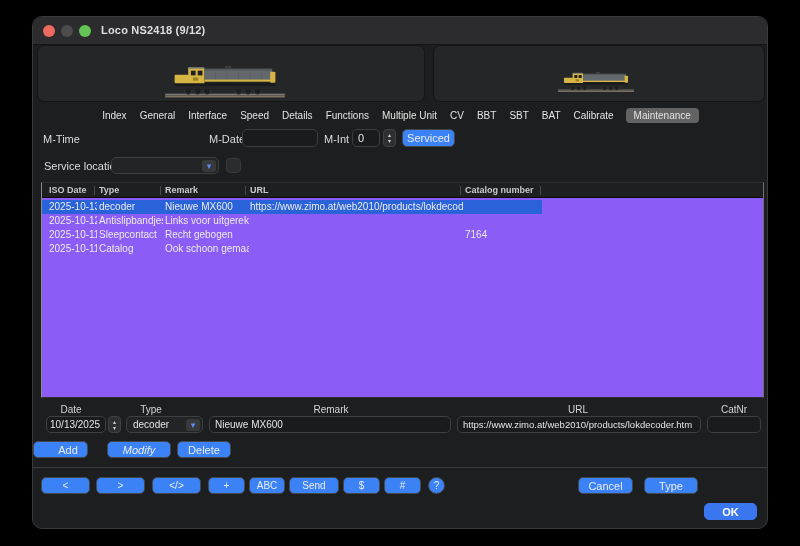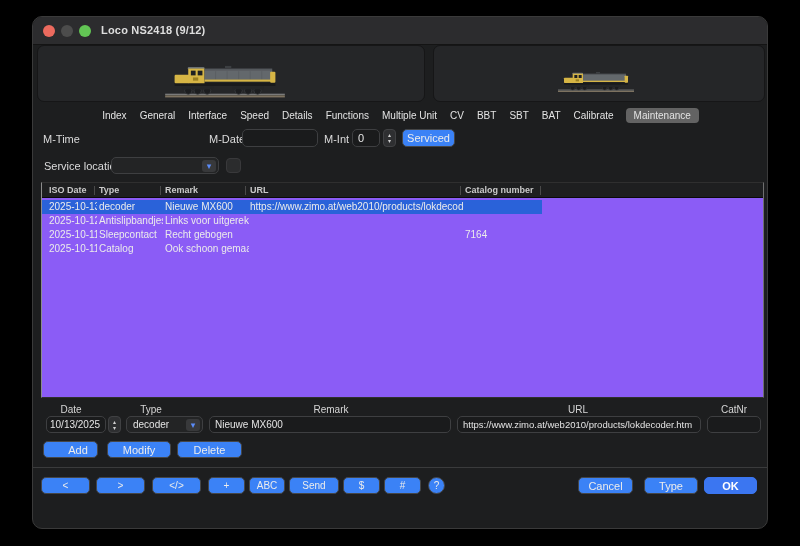--- a/index.html
+++ b/index.html
@@ -39,21 +39,21 @@
   .fld.dim { color:#707070; text-align:center; }
   .stepper { position:absolute; width:13px; height:18px; background:#2e2f31;
              border:1px solid #404143; border-radius:4px; display:flex;
              flex-direction:column; align-items:center; justify-content:center;
              line-height:5px; }
   .stepper span { font-size:6px; color:#cfcfcf; font-family:"DejaVu Sans", sans-serif;
                   height:6px; }
   .btn { position:absolute; background:#3b82f6; border:1px solid #454647;
          border-radius:5px; color:#ececec; font-size:11px; text-align:center;
          display:flex; align-items:center; justify-content:center; cursor:default; }
-  .btn.blue { background:#3b76f1; border-color:#3b76f1; color:#fff; font-weight:bold; }
+  .btn.blue { background:#3b76f1; border-color:#3b76f1; color:#fff; font-weight:bold;margin-top:26px; }
   .combo { position:absolute; background:#232425; border:1px solid #3e3f41;
            border-radius:5px; color:#e4e4e4; font-size:11px; display:flex;
            align-items:center; padding-left:6px; }
   .combo .chev { position:absolute; right:2px; top:50%; transform:translateY(-50%);
                  width:14px; height:12px; background:#38393b; border-radius:3px;
                  color:#5b8bf7; font-size:9px; line-height:12px; text-align:center;
                  font-family:"DejaVu Sans", sans-serif; }
   .mini-sq { position:absolute; width:15px; height:15px; background:#2b2c2d;
              border:1px solid #39393b; border-radius:4px; }
   
@@ -249,23 +249,23 @@
     <span>▾</span>
   </div>
   <div class="combo" style="left:93px; top:399px; width:77px; height:17px; font-size:10px;">
     <span>decoder</span>
     <span class="chev">▾</span>
   </div>
   <input class="fld editor-fld" style="left: 176px; width: 242px;" value="Nieuwe MX600">
   <input class="fld editor-fld" style="left: 424px; width: 244px; font-size: 9.5px;" value="https://www.zimo.at/web2010/products/lokdecoder.htm">
   <input class="fld editor-fld" style="left: 674px; width: 54px;" value="">
 
-  <div class="btn" style="left:10px; top:424px; width:55px; height:17px;padding-left:15px;">Add</div>
-  <div class="btn" style="left:74px; top:424px; width:64px; height:17px;">Modify</div>
-  <div class="btn" style="left:144px; top:424px; width:65px; height:17px;">Delete</div>
+  <div class="btn" style="left:0; top:424px; width:55px; height:17px;padding-left:15px;">Add</div>
+  <div class="btn" style="left:74px; top:424px; width:64px; height:17px;font-style:italic;">Modify</div>
+  <div class="btn" style="left:144px; top:424px; width:54px; height:17px;">Delete</div>
 
   <div class="sep"></div>
 
   <div class="btn" style="left:8px;   top:460px; width:49px; height:17px; font-size:10px;">&lt;</div>
   <div class="btn" style="left:63px;  top:460px; width:49px; height:17px; font-size:10px;">&gt;</div>
   <div class="btn" style="left:119px; top:460px; width:49px; height:17px; font-size:10px;">&lt;/&gt;</div>
   <div class="btn" style="left:175px; top:460px; width:37px; height:17px; font-size:10px;">+</div>
   <div class="btn" style="left:216px; top:460px; width:36px; height:17px; font-size:10px;">ABC</div>
   <div class="btn" style="left:256px; top:460px; width:50px; height:17px; font-size:10px;">Send</div>
   <div class="btn" style="left:310px; top:460px; width:37px; height:17px; font-size:10px;">$</div>

